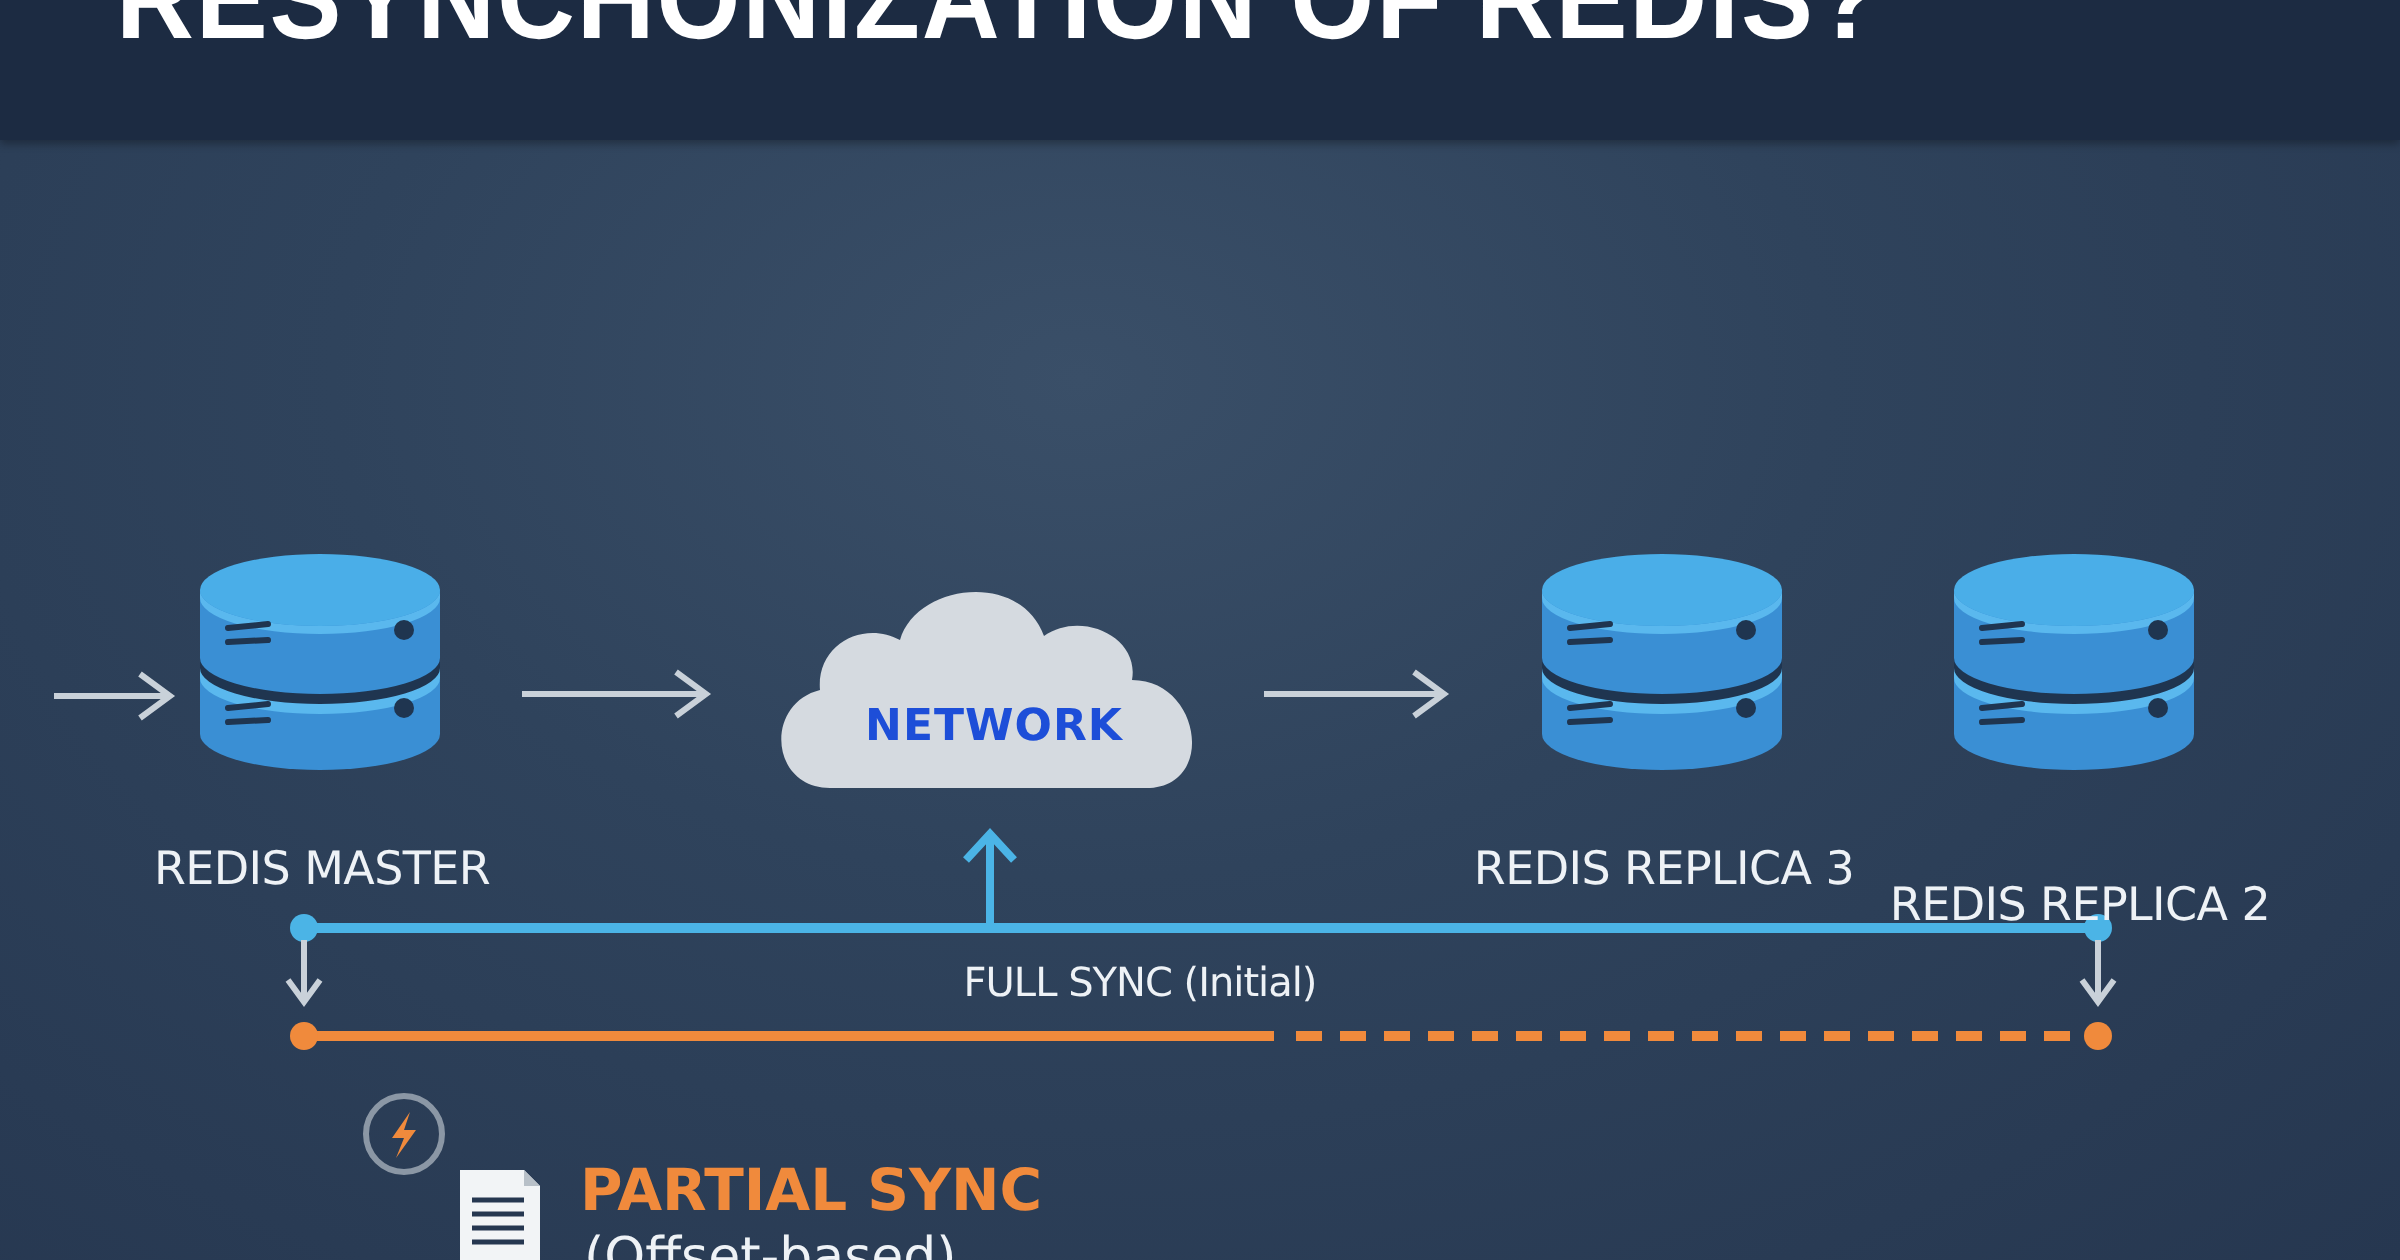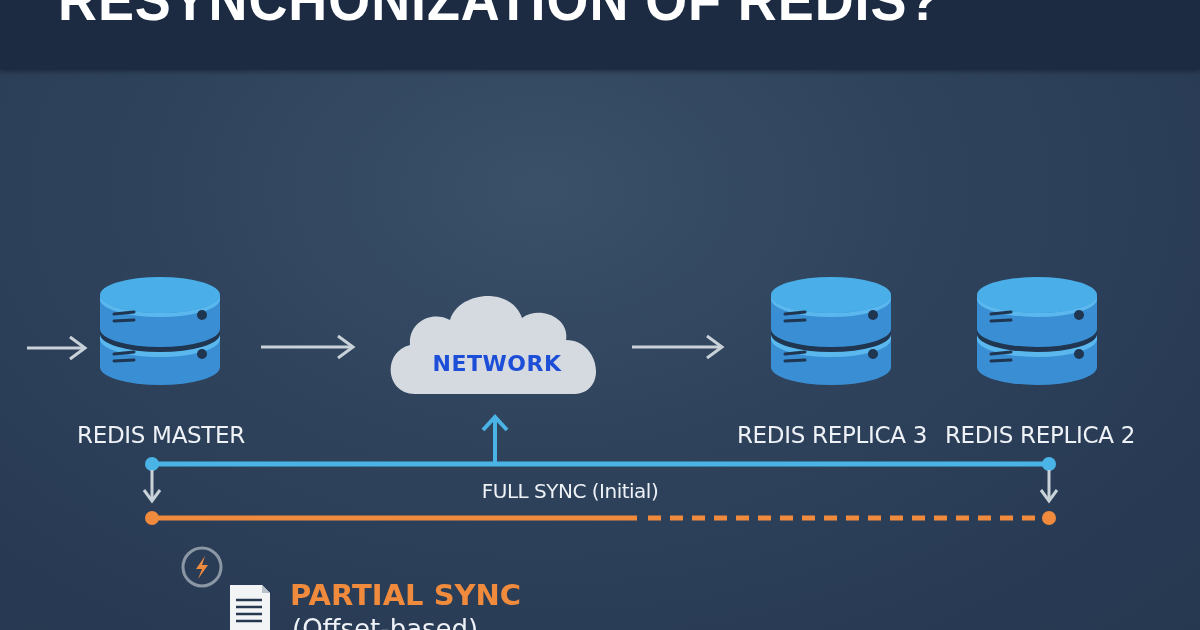--- a/index.html
+++ b/index.html
@@ -132,16 +132,16 @@
     <line x1="236" y1="600" x2="262" y2="600" stroke="#263750" stroke-width="2.5"></line>
     <line x1="236" y1="607" x2="262" y2="607" stroke="#263750" stroke-width="2.5"></line>
     <line x1="236" y1="614" x2="262" y2="614" stroke="#263750" stroke-width="2.5"></line>
     <line x1="236" y1="621" x2="262" y2="621" stroke="#263750" stroke-width="2.5"></line>
   </g>
 </svg>
 
 <div class="cloud-label">NETWORK</div>
 <div class="label" style="left:161px; top:422px;">REDIS MASTER</div>
 <div class="label" style="left:832px; top:422px;">REDIS REPLICA 3</div>
-<div class="label" style="left:1040px; top:422px;">REDIS REPLICA 2</div>
+<div class="label" style="left:1040px; top:440px;">REDIS REPLICA 2</div>
 <div class="full-sync">FULL SYNC (Initial)</div>
 <div class="partial-title">PARTIAL SYNC</div>
 <div class="partial-sub">(Offset-based)</div>
 
 </body></html>

